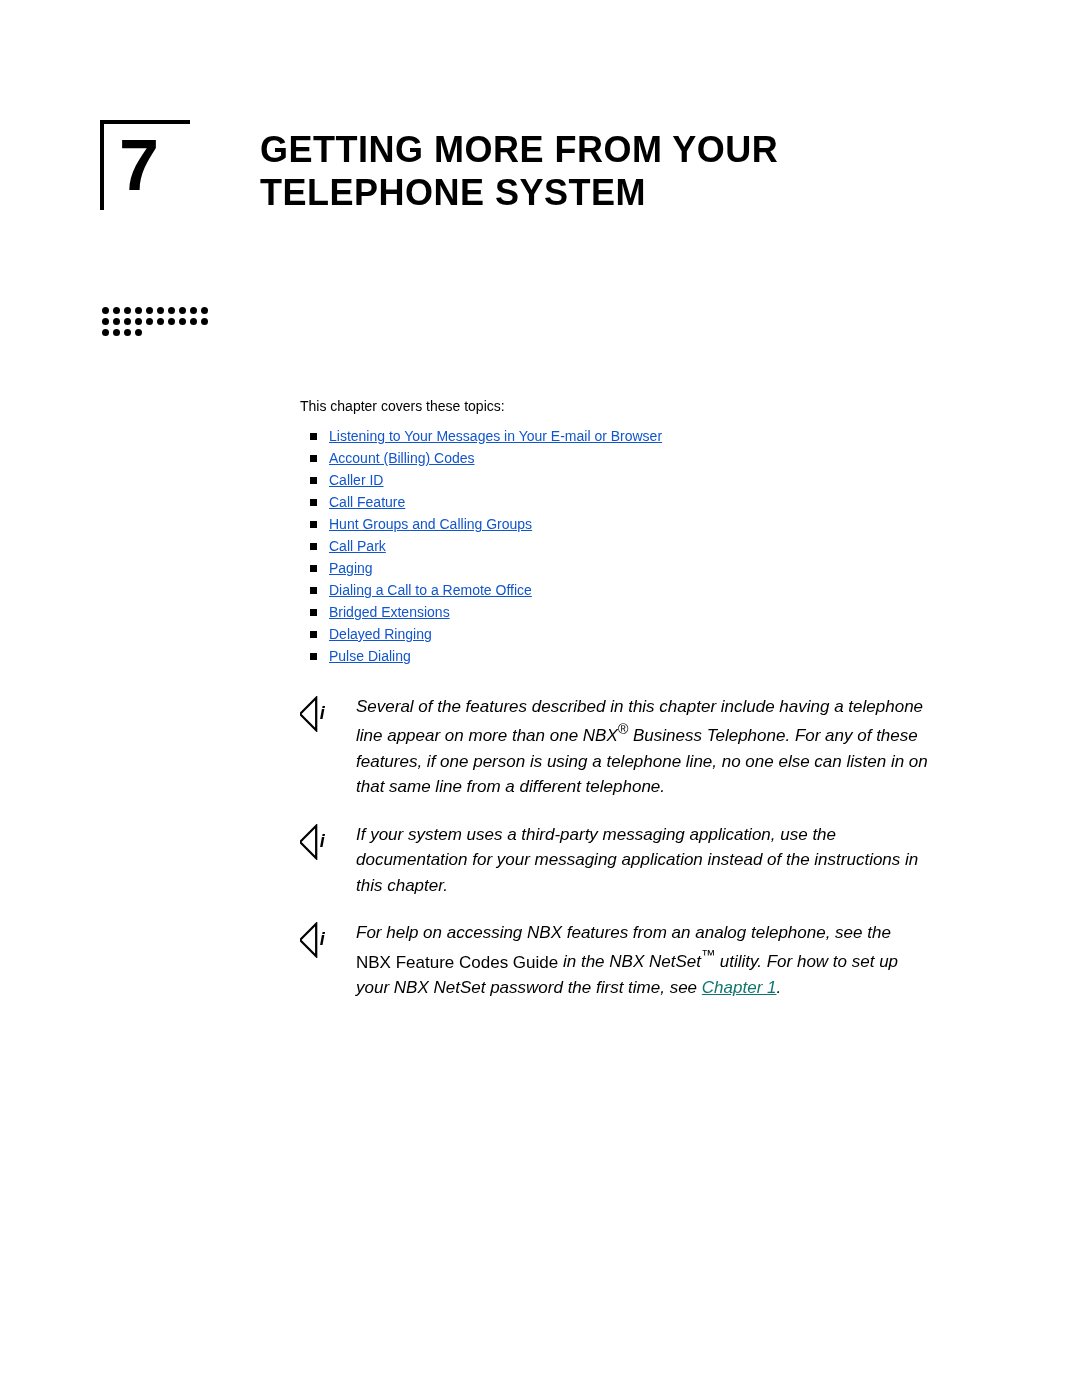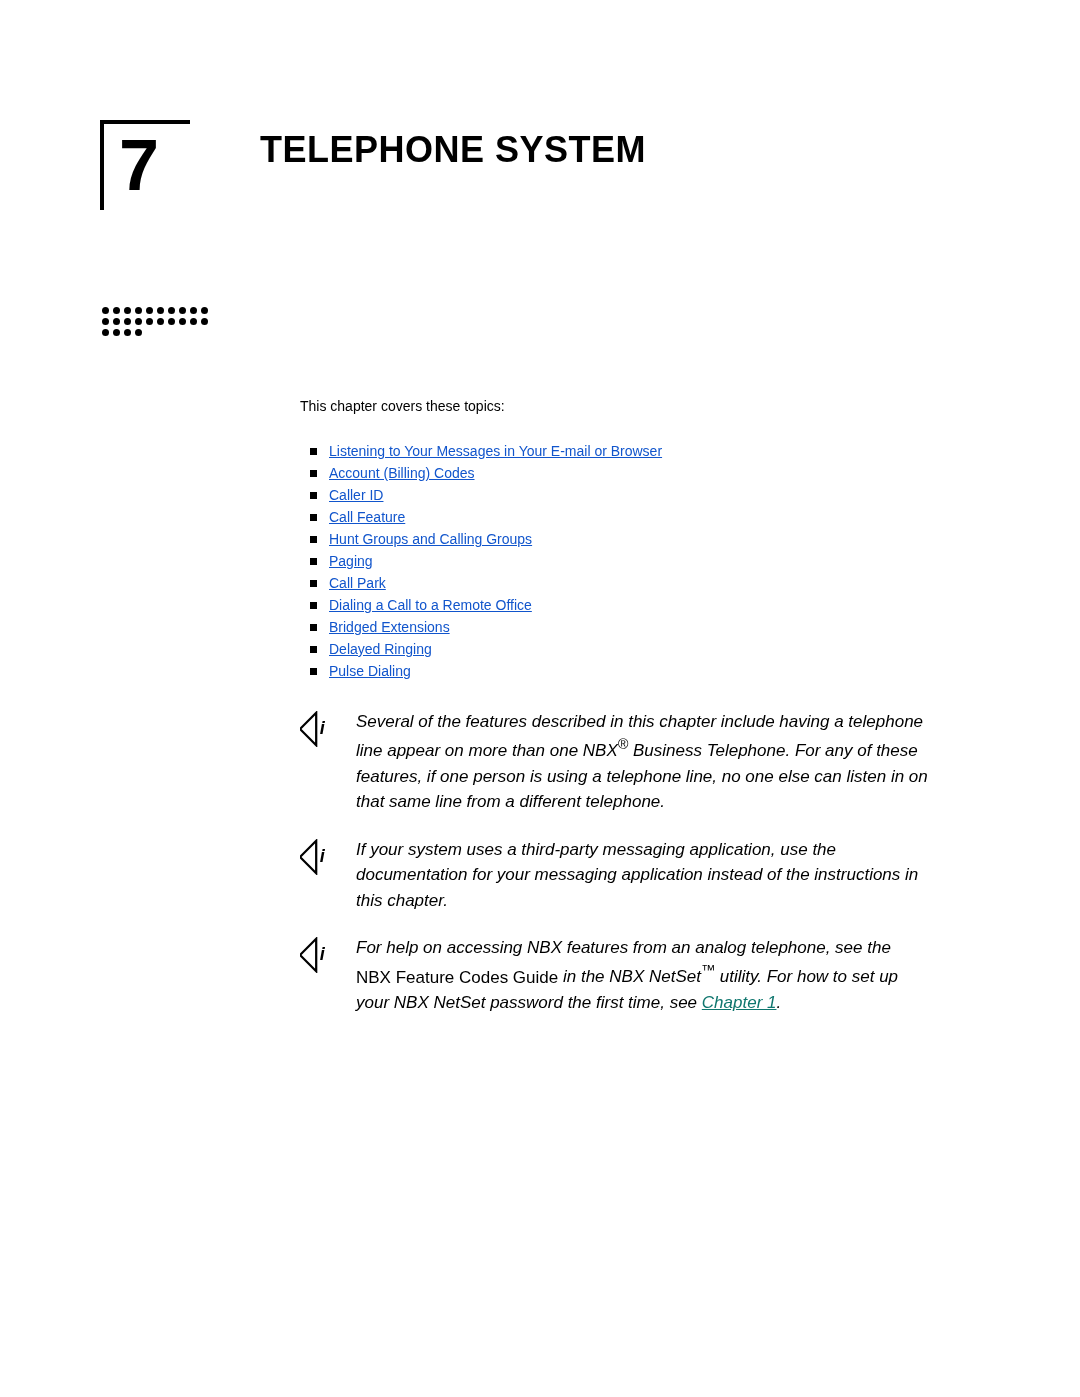--- a/index.html
+++ b/index.html
@@ -88,21 +88,21 @@
     .intro-text {
       margin-top: 40px;
       font-size: 14px;
       color: #000;
       margin-left: 200px;
       margin-right: 50px;
     }
 
     .topics-label {
       font-size: 14px;
-      margin-bottom: 29px;
+      margin-bottom: 14px;
     }
 
     .topic-list {
       list-style: none;
       margin-left: 10px;
       text-align: right;
     }
 
     .topic-list li {
       display: flex;
@@ -201,20 +201,21 @@
         <div class="dot"></div>
         <div class="dot"></div>
         <div class="dot"></div>
         <div class="dot"></div>
         <div class="dot"></div>
       </div>
     </div>
 
     <div>
       <div class="chapter-title">
+        <div>Getting More from Your</div>
         <div>Telephone System</div>
       </div>
     </div>
   </div>
 
   <div class="intro-text">
     <p class="topics-label">This chapter covers these topics:</p>
 
     <ul class="topic-list">
       <li>
@@ -232,25 +233,25 @@
       <li>
         <span class="bullet-square"></span>
         <a class="topic-link" href="#">Call Feature</a>
       </li>
       <li>
         <span class="bullet-square"></span>
         <a class="topic-link" href="#">Hunt Groups and Calling Groups</a>
       </li>
       <li>
         <span class="bullet-square"></span>
+        <a class="topic-link" href="#">Call Park</a>
+      </li>
+      <li>
+        <span class="bullet-square"></span>
         <a class="topic-link" href="#">Paging</a>
-      </li>
-      <li>
-        <span class="bullet-square"></span>
-        <a class="topic-link" href="#">Call Park</a>
       </li>
       <li>
         <span class="bullet-square"></span>
         <a class="topic-link" href="#">Dialing a Call to a Remote Office</a>
       </li>
       <li>
         <span class="bullet-square"></span>
         <a class="topic-link" href="#">Bridged Extensions</a>
       </li>
       <li>

